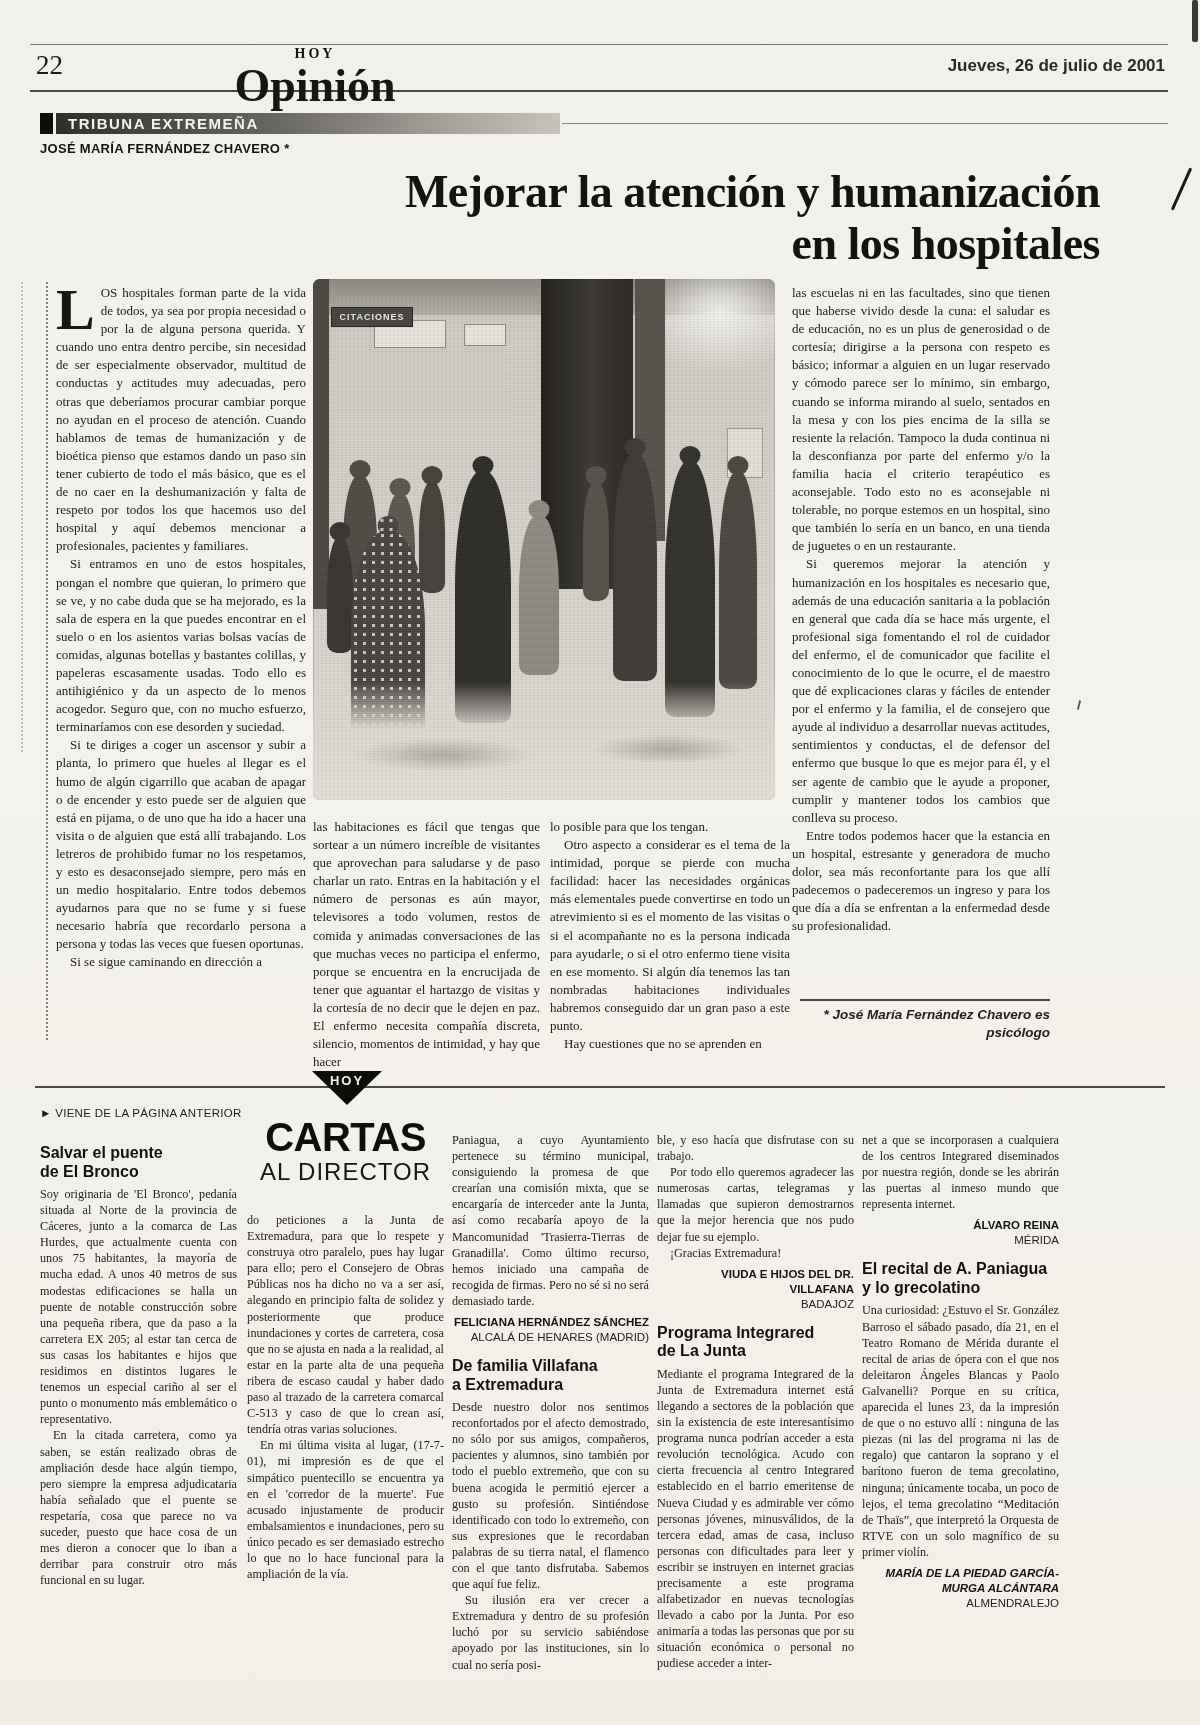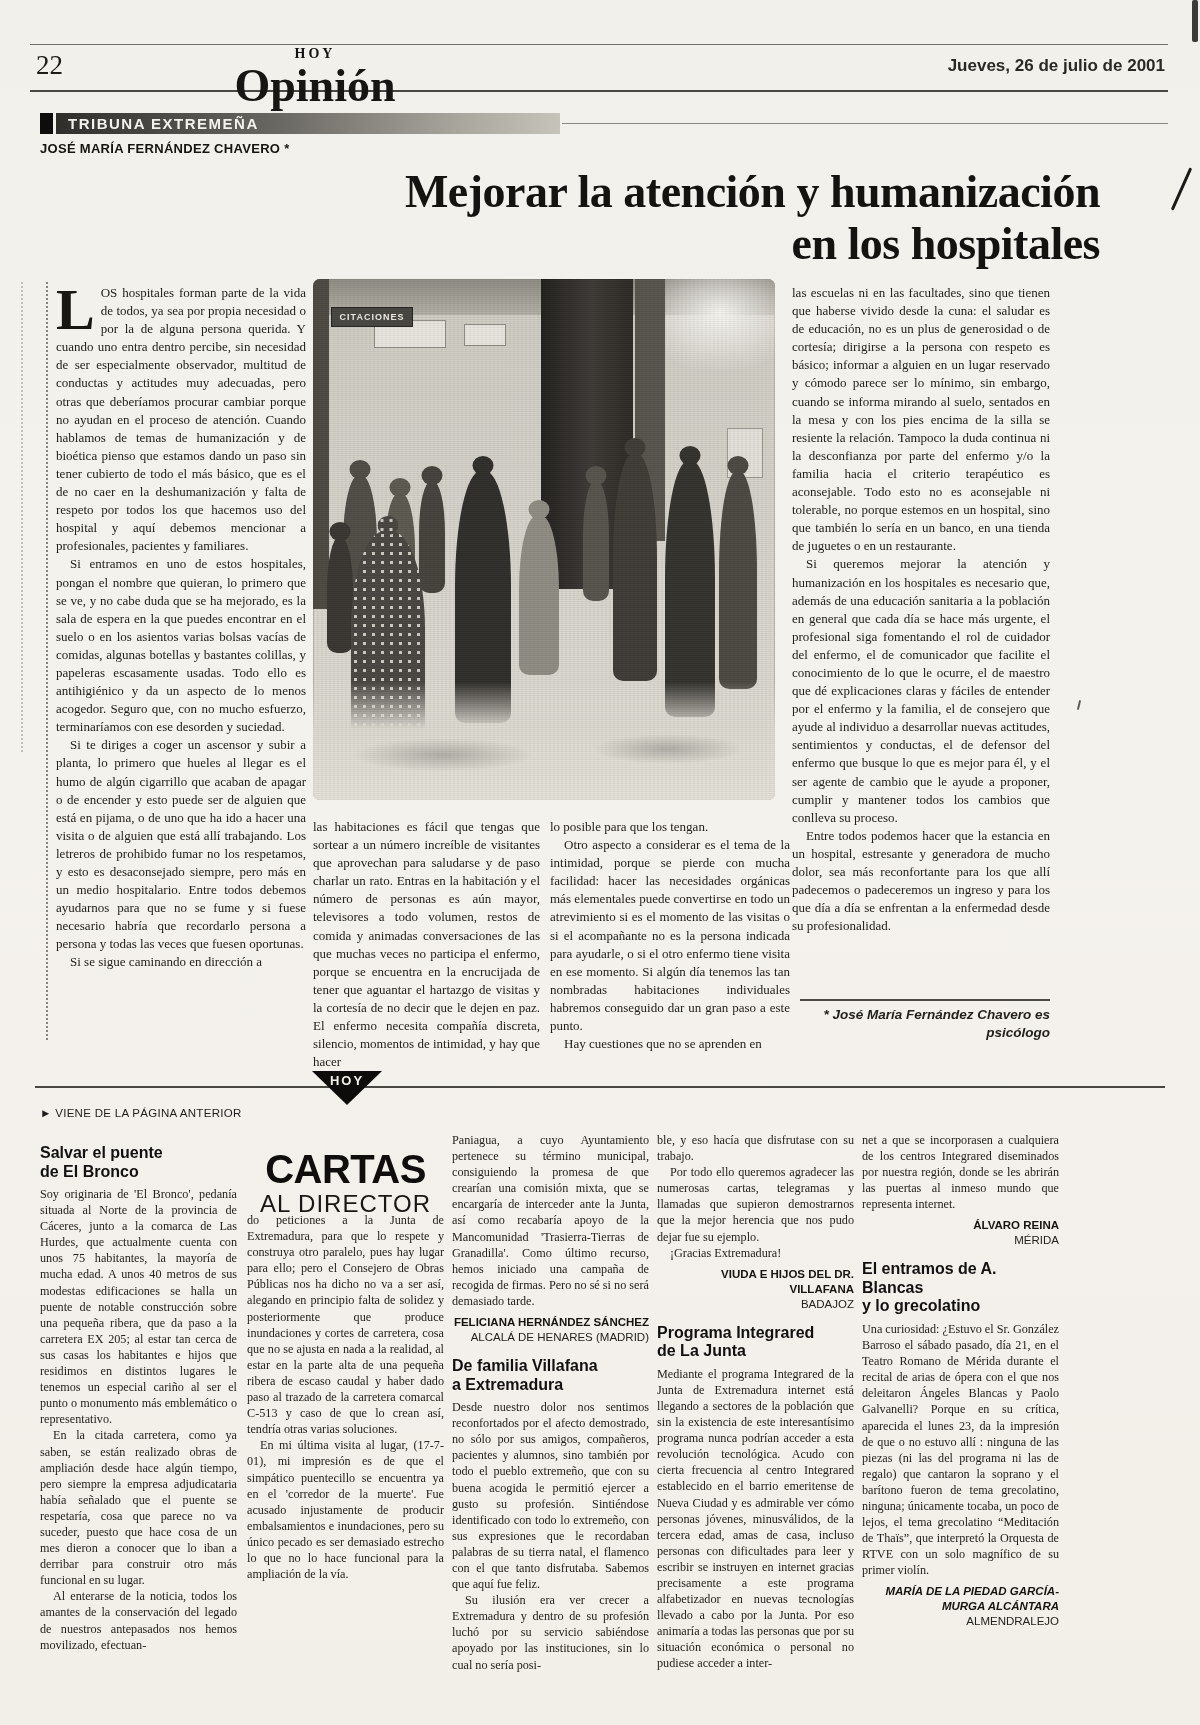--- a/index.html
+++ b/index.html
@@ -154,31 +154,30 @@
   <div class="abs rule" style="left:800px;top:999px;width:250px;height:2px;"></div>
   <div class="abs attr" style="left:792px;top:1006px;width:258px;">* José María Fernández Chavero es
 psicólogo</div>
 
   <div class="abs rule" style="left:35px;top:1086px;width:1130px;height:2px;"></div>
   <div class="abs hoybadge" style="left:312px;top:1071px;width:70px;height:34px;">
     <span>HOY</span>
   </div>
   <div class="abs viene" style="left:40px;top:1107px;">► VIENE DE LA PÁGINA ANTERIOR</div>
 
-  <div class="abs cartas-title" style="left:247px;top:1118px;width:197px;margin-top:32px;">
+  <div class="abs cartas-title" style="left:247px;top:1118px;width:197px;">
     <div class="t1">CARTAS</div>
     <div class="t2">AL DIRECTOR</div>
   </div>
 
   <div class="abs lettercol" style="left:40px;top:1132px;width:197px;height:590px;">
     <div class="letterhead first">Salvar el puente
 de El Bronco</div>
     <p>Soy originaria de 'El Bronco', pedanía situada al Norte de la provincia de Cáceres, junto a la comarca de Las Hurdes, que actualmente cuenta con unos 75 habitantes, la mayoría de mucha edad. A unos 40 metros de sus modestas edificaciones se halla un puente de notable construcción sobre una pequeña ribera, que da paso a la carretera EX 205; al estar tan cerca de sus casas los habitantes e hijos que residimos en distintos lugares le tenemos un especial cariño al ser el punto o monumento más emblemático o representativo.</p>
     <p class="ind">En la citada carretera, como ya saben, se están realizado obras de ampliación desde hace algún tiempo, pero siempre la empresa adjudicataria había señalado que el puente se respetaría, cosa que parece no va suceder, puesto que hace cosa de un mes dieron a conocer que lo iban a derribar para construir otro más funcional en su lugar.</p>
-    <p class="ind">Al enterarse de la noticia, todos los amantes de la conservación del legado de nuestros antepasados nos hemos movilizado, efectuan-</p>
   </div>
 
   <div class="abs lettercol" style="left:247px;top:1212px;width:197px;height:510px;">
     <p>do peticiones a la Junta de Extremadura, para que lo respete y construya otro paralelo, pues hay lugar para ello; pero el Consejero de Obras Públicas nos ha dicho no va a ser así, alegando en principio falta de solidez y posteriormente que produce inundaciones y cortes de carretera, cosa que no se ajusta en nada a la realidad, al estar en la parte alta de una pequeña ribera de escaso caudal y haber dado paso al trazado de la carretera comarcal C-513 y caso de que lo crean así, tendría otras varias soluciones.</p>
     <p class="ind">En mi última visita al lugar, (17-7-01), mi impresión es de que el simpático puentecillo se encuentra ya en el 'corredor de la muerte'. Fue acusado injustamente de producir embalsamientos e inundaciones, pero su único pecado es ser demasiado estrecho lo que no lo hace funcional para la ampliación de la vía.</p>
   </div>
 
   <div class="abs lettercol" style="left:452px;top:1132px;width:197px;height:590px;">
     <p>Paniagua, a cuyo Ayuntamiento pertenece su término municipal, consiguiendo la promesa de que crearían una comisión mixta, que se encargaría de interceder ante la Junta, así como recabaría apoyo de la Mancomunidad 'Trasierra-Tierras de Granadilla'. Como último recurso, hemos iniciado una campaña de recogida de firmas. Pero no sé si no será demasiado tarde.</p>
     <div class="sig">FELICIANA HERNÁNDEZ SÁNCHEZ</div>
@@ -197,21 +196,21 @@
     <div class="sigplace">BADAJOZ</div>
     <div class="letterhead">Programa Integrared
 de La Junta</div>
     <p>Mediante el programa Integrared de la Junta de Extremadura internet está llegando a sectores de la población que sin la existencia de este interesantísimo programa nunca podrían acceder a esta revolución tecnológica. Acudo con cierta frecuencia al centro Integrared establecido en el barrio emeritense de Nueva Ciudad y es admirable ver cómo personas jóvenes, minusválidos, de la tercera edad, amas de casa, incluso personas con dificultades para leer y escribir se instruyen en internet gracias precisamente a este programa alfabetizador en nuevas tecnologías llevado a cabo por la Junta. Por eso animaría a todas las personas que por su situación económica o personal no pudiese acceder a inter-</p>
   </div>
 
   <div class="abs lettercol" style="left:862px;top:1132px;width:197px;height:590px;">
     <p>net a que se incorporasen a cualquiera de los centros Integrared diseminados por nuestra región, donde se les abrirán las puertas al inmeso mundo que representa internet.</p>
     <div class="sig">ÁLVARO REINA</div>
     <div class="sigplace">MÉRIDA</div>
-    <div class="letterhead">El entramos de A. Blancas
+    <div class="letterhead">El recital de A. Paniagua
 y lo grecolatino</div>
     <p>Una curiosidad: ¿Estuvo el Sr. González Barroso el sábado pasado, día 21, en el Teatro Romano de Mérida durante el recital de arias de ópera con el que nos deleitaron Ángeles Blancas y Paolo Galvanelli? Porque en su crítica, aparecida el lunes 23, da la impresión de que o no estuvo allí : ninguna de las piezas (ni las del programa ni las de regalo) que cantaron la soprano y el barítono fueron de tema grecolatino, ninguna; únicamente tocaba, un poco de lejos, el tema grecolatino “Meditación de Thaïs”, que interpretó la Orquesta de RTVE con un solo magnífico de su primer violín.</p>
     <div class="sig it">MARÍA DE LA PIEDAD GARCÍA-MURGA ALCÁNTARA</div>
     <div class="sigplace">ALMENDRALEJO</div>
   </div>
 
   <div class="abs artifact" style="left:1180px;top:166px;width:3px;height:46px;transform:rotate(24deg);"></div>
   <div class="abs artifact" style="left:1192px;top:0;width:6px;height:42px;opacity:.85;"></div>
   <div class="abs artifact" style="left:1078px;top:700px;width:2px;height:10px;transform:rotate(14deg);opacity:.7;"></div>
 

